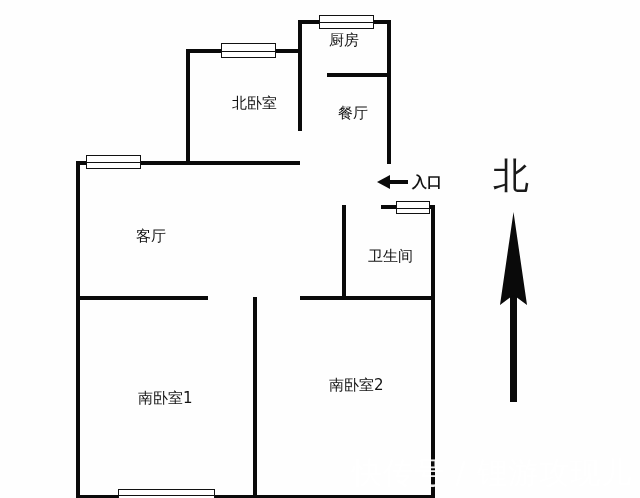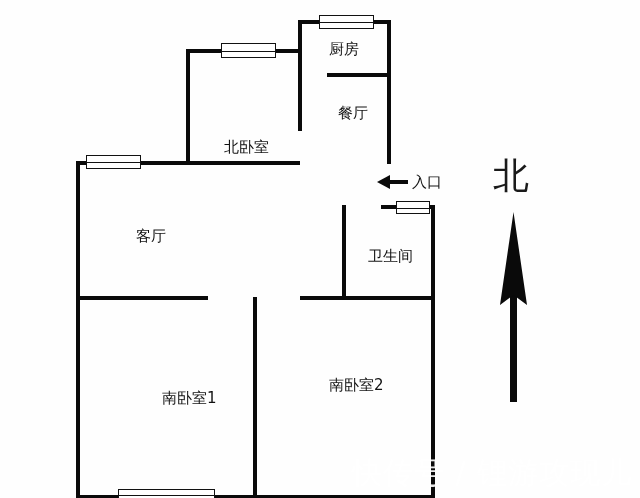--- a/index.html
+++ b/index.html
@@ -38,36 +38,36 @@
   <div class="wall" style="left:253px;top:297px;width:4px;height:201px;"></div>
 
   <div class="wall" style="left:76px;top:495px;width:359px;height:3px;"></div>
 
   <div class="win" style="left:319px;top:15px;width:55px;height:14px;"></div>
   <div class="win" style="left:221px;top:43px;width:55px;height:15px;"></div>
   <div class="win" style="left:86px;top:155px;width:55px;height:14px;"></div>
   <div class="win" style="left:396px;top:201px;width:34px;height:13px;"></div>
   <div class="win" style="left:118px;top:489px;width:97px;height:12px;"></div>
 
-  <span class="label" style="left:329px;top:42px;">厨房</span>
-  <span class="label" style="left:224px;top:96px;margin-top:44px;">北卧室</span>
+  <span class="label" style="left:329px;top:33px;">厨房</span>
+  <span class="label" style="left:232px;top:96px;">北卧室</span>
   <span class="label" style="left:338px;top:106px;">餐厅</span>
   <span class="label" style="left:136px;top:229px;">客厅</span>
   <span class="label" style="left:368px;top:250px;font-family:Liberation Mono, monospace;">卫生间</span>
-  <span class="label" style="left:162px;top:391px;">南卧室1</span>
+  <span class="label" style="left:138px;top:391px;">南卧室1</span>
   <span class="label" style="left:329px;top:378px;">南卧室2</span>
 
   <svg width="640" height="498">
     <g>
       <line x1="408" y1="182" x2="386" y2="182" stroke="#0a0a0a" stroke-width="4"></line>
       <polygon points="377,182 390,175 390,189" fill="#0a0a0a"></polygon>
     </g>
     <g>
       <rect x="510" y="290" width="7" height="112" fill="#0a0a0a"></rect>
       <polygon points="513.5,212 500,305 513.5,295 527,305" fill="#0a0a0a"></polygon>
     </g>
   </svg>
-  <span class="label" style="left:412px;top:175px;">入口</span>
+  <span class="label" style="left:412px;top:175px;font-weight:bold;">入口</span>
 
   <span class="north-text" style="left:493px;top:158px;">北</span>
 
   <span class="watermark" style="left:352px;top:458px;">快传号 / 锂游攻现儿</span>
 </div>
 
 </body></html>

